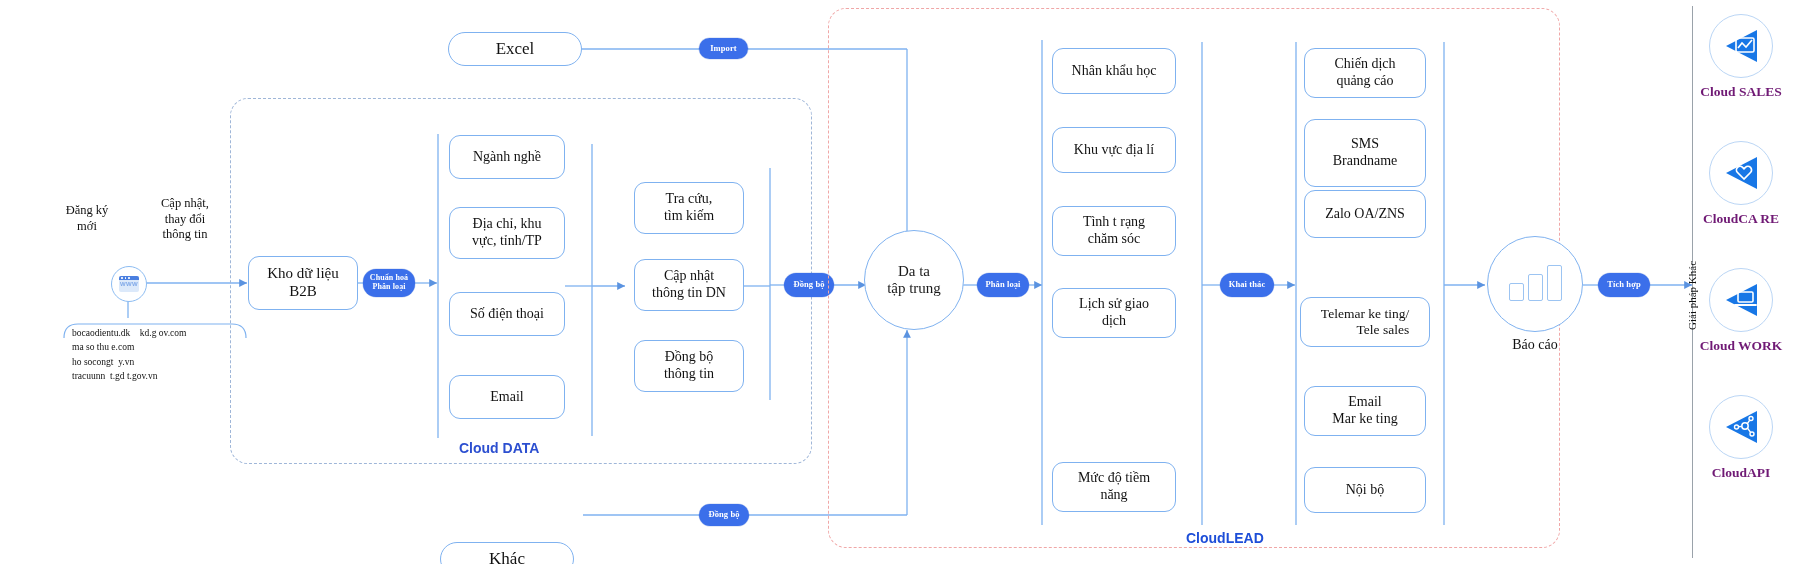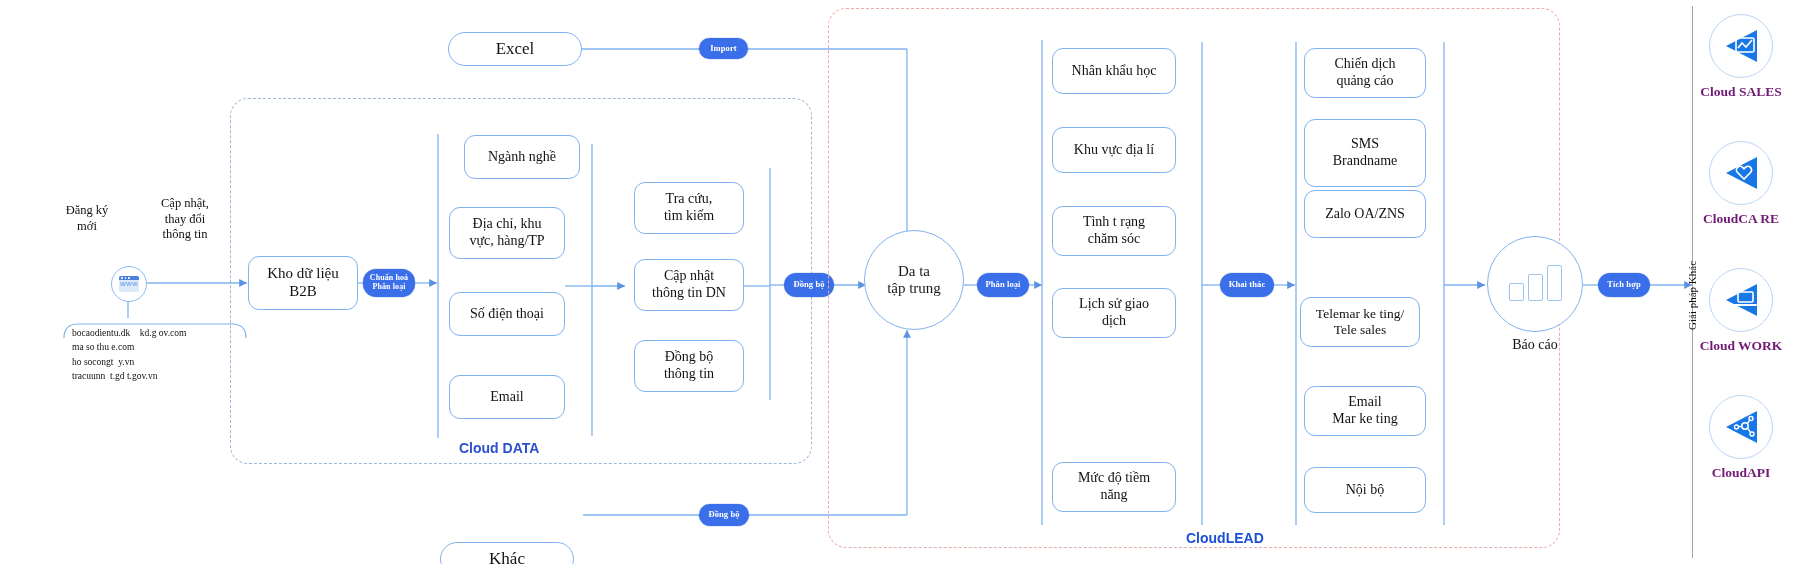--- a/index.html
+++ b/index.html
@@ -193,26 +193,26 @@
   <div class="node" style="left:248px;top:256px;width:110px;height:54px;font-size:15px;">
     <span class="txt" style="white-space:pre-line;">Kho dữ liệu
 B2B</span>
   </div>
 
   <div class="badge two" style="left:363px;top:269px;width:52px;height:28px;">
     <span style="white-space:pre-line;">Chuẩn hoá
 Phân loại</span>
   </div>
 
-  <div class="node" style="left:449px;top:135px;width:116px;height:44px;font-size:14px;margin-left:15px;">
+  <div class="node" style="left:449px;top:135px;width:116px;height:44px;font-size:14px;">
     <span class="txt" style="white-space:pre-line;">Ngành nghề</span>
   </div>
   <div class="node" style="left:449px;top:207px;width:116px;height:52px;font-size:14px;">
     <span class="txt" style="white-space:pre-line;">Địa chỉ, khu
-vực, hàng/TP</span>
+vực, tỉnh/TP</span>
   </div>
   <div class="node" style="left:449px;top:292px;width:116px;height:44px;font-size:14px;">
     <span class="txt" style="white-space:pre-line;">Số điện thoại</span>
   </div>
   <div class="node" style="left:449px;top:375px;width:116px;height:44px;font-size:14px;">
     <span class="txt" style="white-space:pre-line;">Email</span>
   </div>
 
   <div class="node" style="left:634px;top:182px;width:110px;height:52px;font-size:14px;">
     <span class="txt" style="white-space:pre-line;">Tra cứu,
@@ -283,21 +283,21 @@
     <span class="txt" style="white-space:pre-line;">Chiến dịch
 quảng cáo</span>
   </div>
   <div class="node" style="left:1304px;top:119px;width:122px;height:68px;font-size:14px;">
     <span class="txt" style="white-space:pre-line;">SMS
 Brandname</span>
   </div>
   <div class="node" style="left:1304px;top:190px;width:122px;height:48px;font-size:14px;">
     <span class="txt" style="white-space:pre-line;">Zalo  OA/ZNS</span>
   </div>
-  <div class="node" style="left:1300px;top:297px;width:120px;height:50px;font-size:13.5px;">
+  <div class="node" style="left:1300px;top:297px;width:130px;height:50px;font-size:13.5px;text-align:right;">
     <span class="txt" style="white-space:pre-line;">Telemar ke ting/
 Tele sales</span>
   </div>
   <div class="node" style="left:1304px;top:386px;width:122px;height:50px;font-size:14px;">
     <span class="txt" style="white-space:pre-line;">Email
 Mar ke ting</span>
   </div>
   <div class="node" style="left:1304px;top:467px;width:122px;height:46px;font-size:14px;">
     <span class="txt" style="white-space:pre-line;">Nội bộ</span>
   </div>

